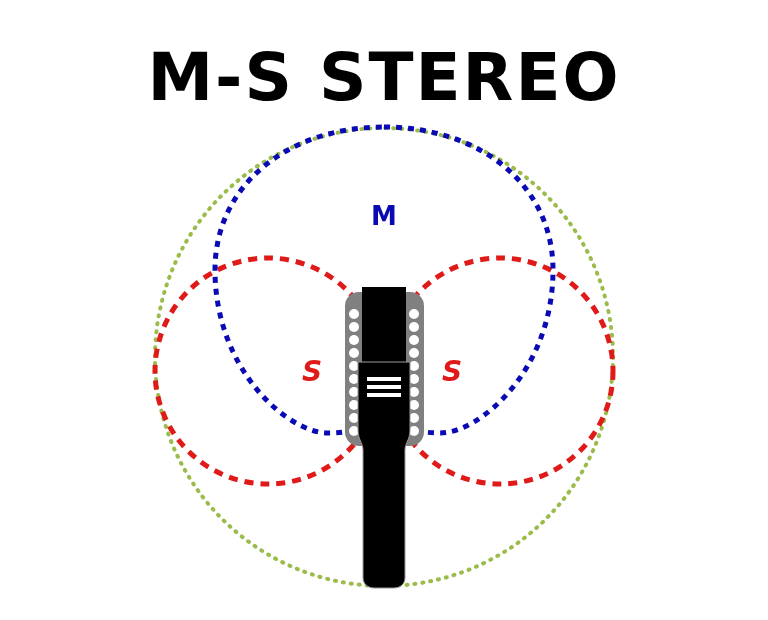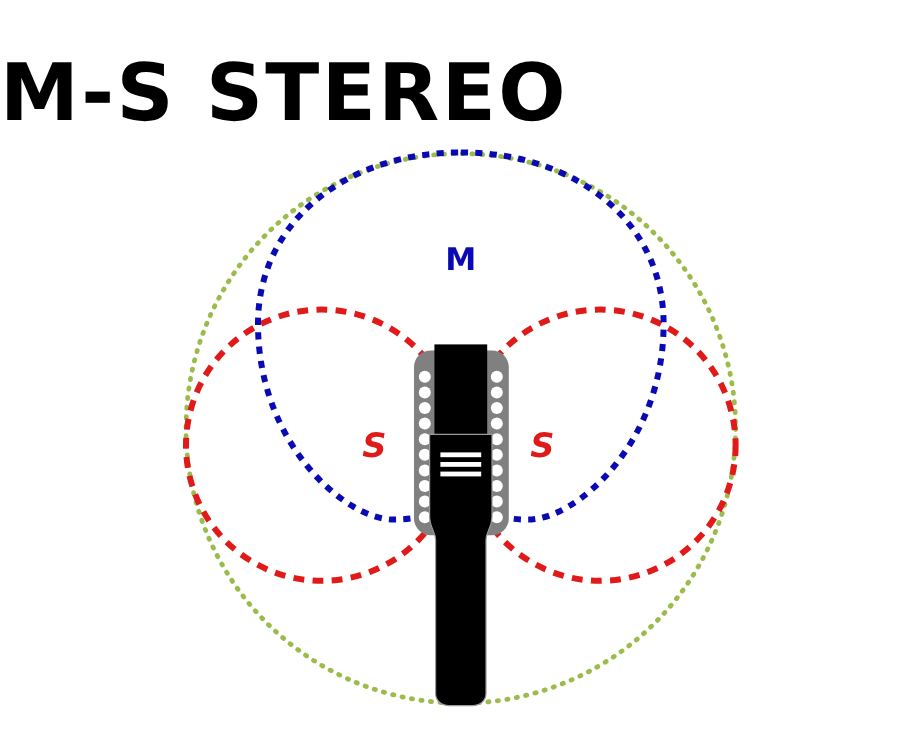--- a/index.html
+++ b/index.html
@@ -1,17 +1,17 @@
 <!DOCTYPE html>
 <html><head>
 <meta charset="utf-8">
 <style>
   html, body { margin:0; padding:0; background:#ffffff; }
   body { width:768px; height:620px; position:relative; overflow:hidden; font-family:"DejaVu Sans", sans-serif; }
-  .title { position:absolute; left:0; top:38px; width:768px; font-family:"DejaVu Sans", sans-serif; font-weight:bold; font-size:66px; letter-spacing:2px; color:#000; line-height:80px; }
+  .title { position:absolute; left:0; top:38px; width:768px; text-align:center; font-family:"DejaVu Sans", sans-serif; font-weight:bold; font-size:66px; letter-spacing:2px; color:#000; line-height:80px; }
   svg.diagram { position:absolute; left:0; top:0; }
   .lbl { font-family:"DejaVu Sans", sans-serif; font-weight:bold; }
 </style>
 </head>
 <body>
 
 <div class="title">M-S STEREO</div>
 
 <svg class="diagram" width="768" height="620" viewBox="0 0 768 620">
 

